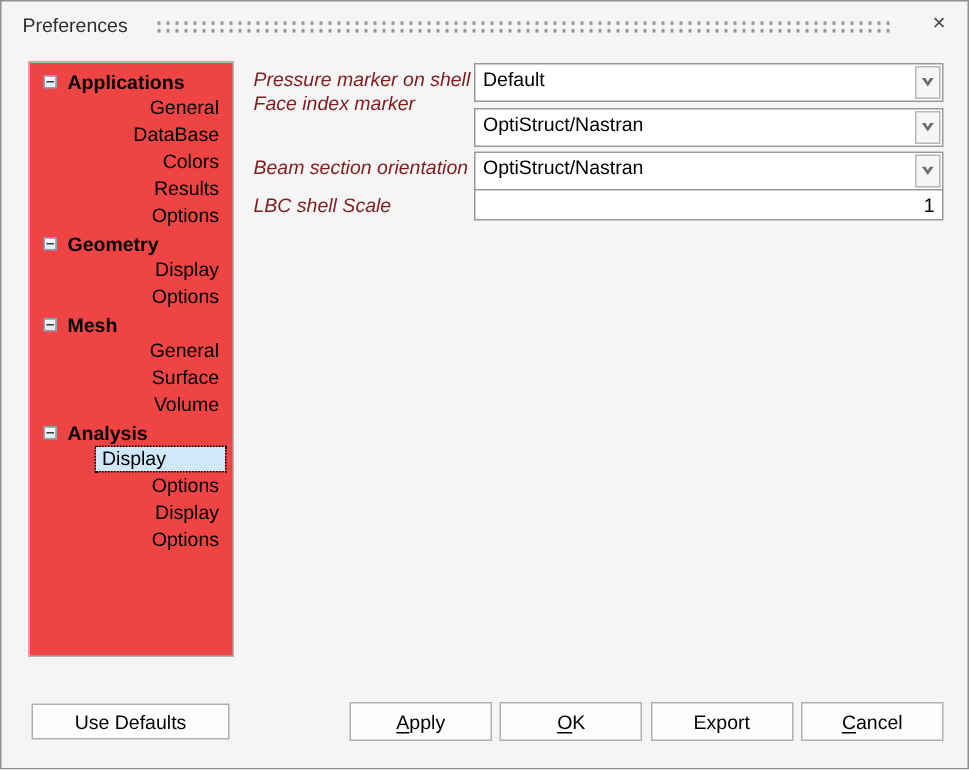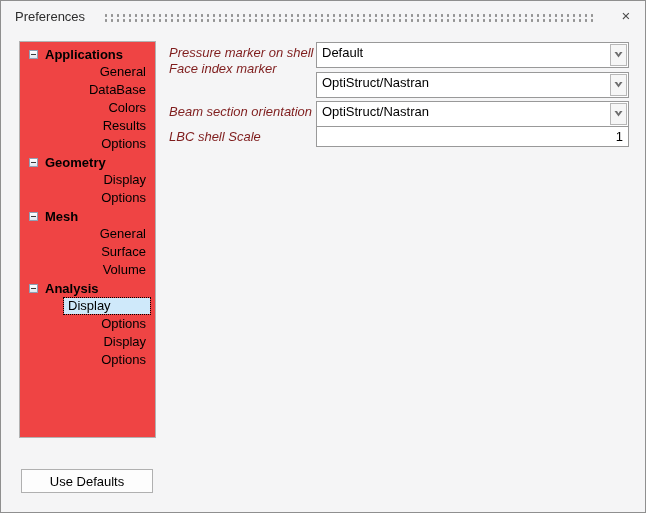--- a/index.html
+++ b/index.html
@@ -174,14 +174,20 @@
             <path d="M0.5 0 L3 0 L4.5 2.6 L6 0 L8.5 0 L4.5 5.6 Z" fill="#6e6e6e"></path>
           </svg>
         </span>
       </div>
       <div class="flabel" style="top: 128px;">LBC shell Scale</div>
       <input class="tinput" value="1" style="top: 125px;">
     </div>
 
   <button class="btn use-defaults">Use Defaults</button>
 
+  <div class="actions">
+      <button class="btn action"><u>A</u>pply</button>
+      <button class="btn action"><u>O</u>K</button>
+      <button class="btn action">Export</button>
+      <button class="btn action"><u>C</u>ancel</button>
+    </div>
 
 </div>
 
 </body></html>

